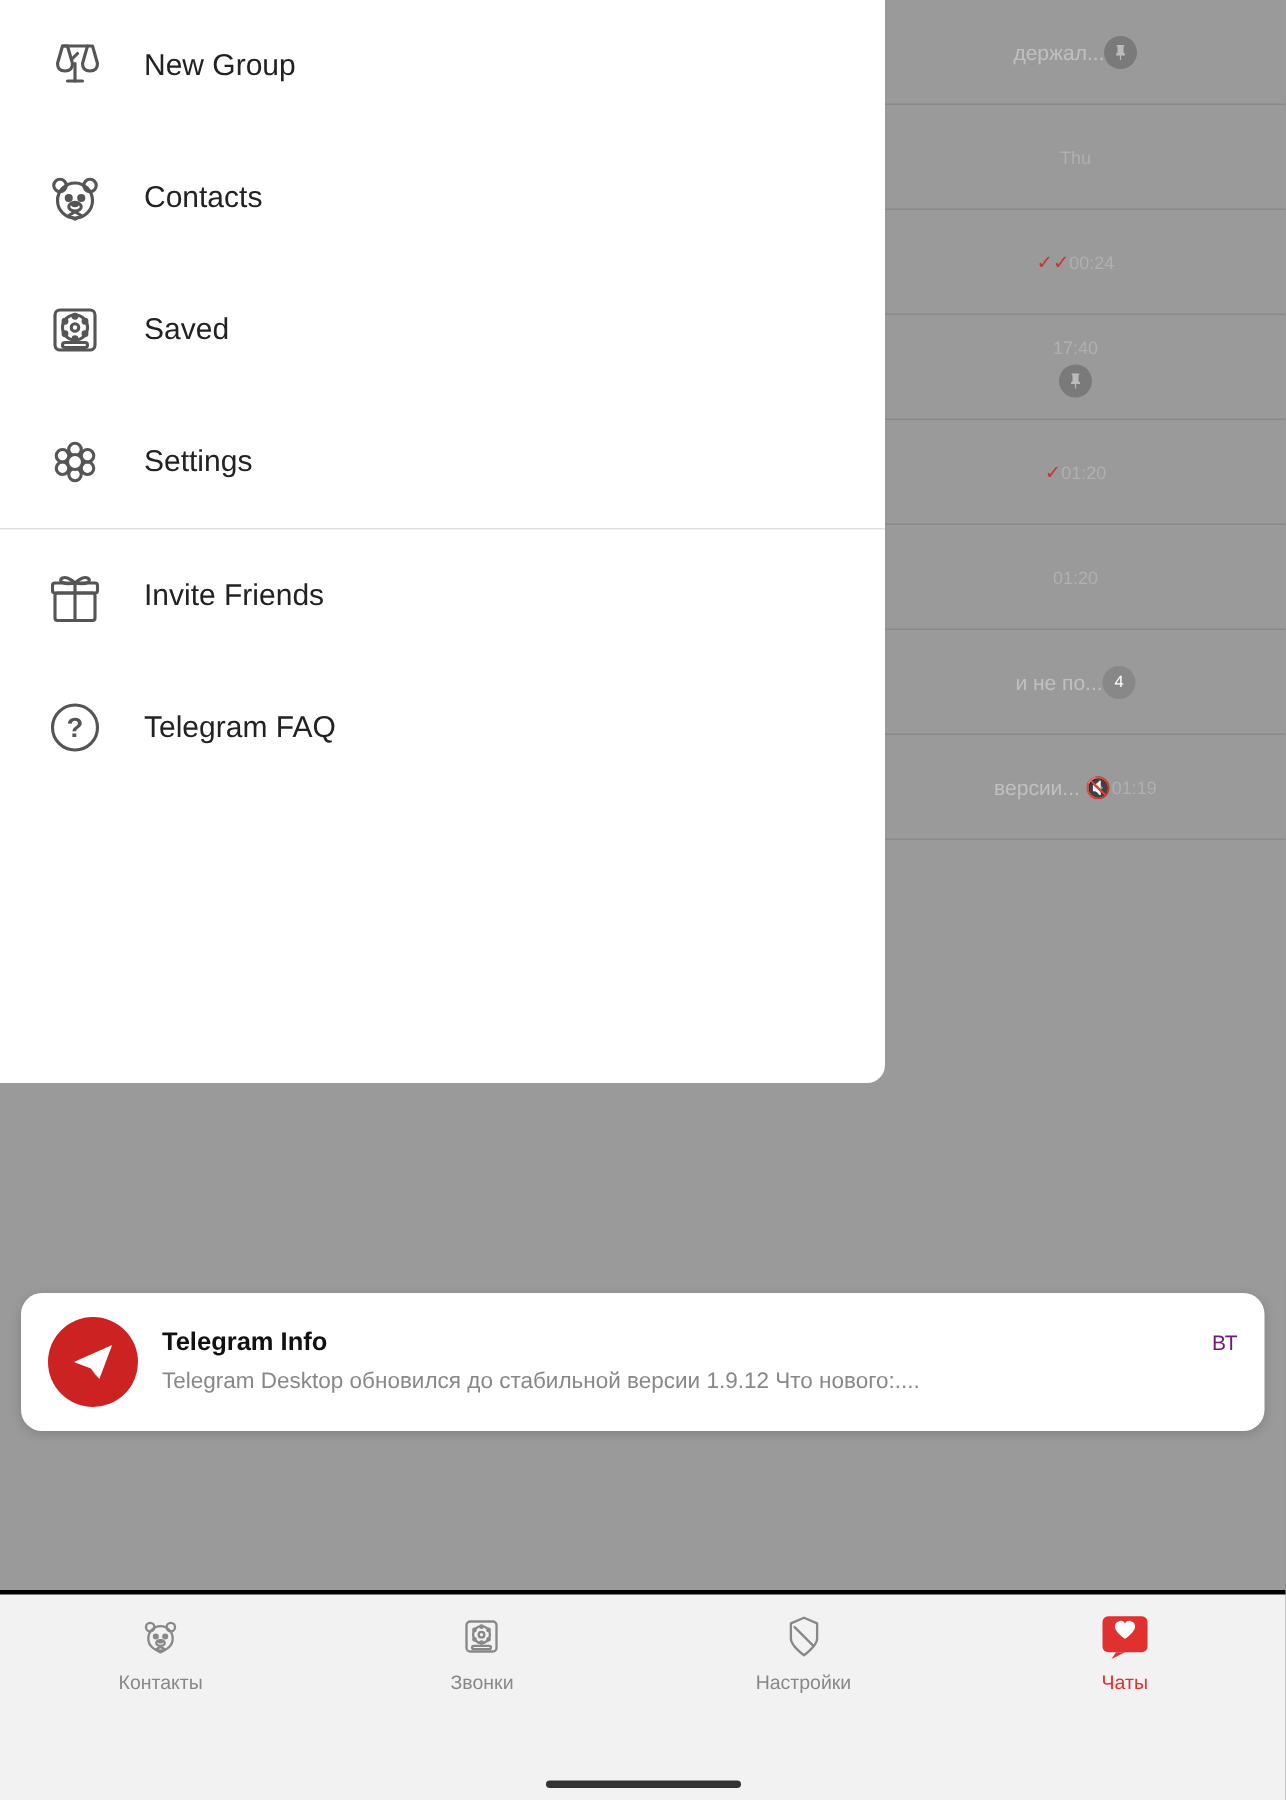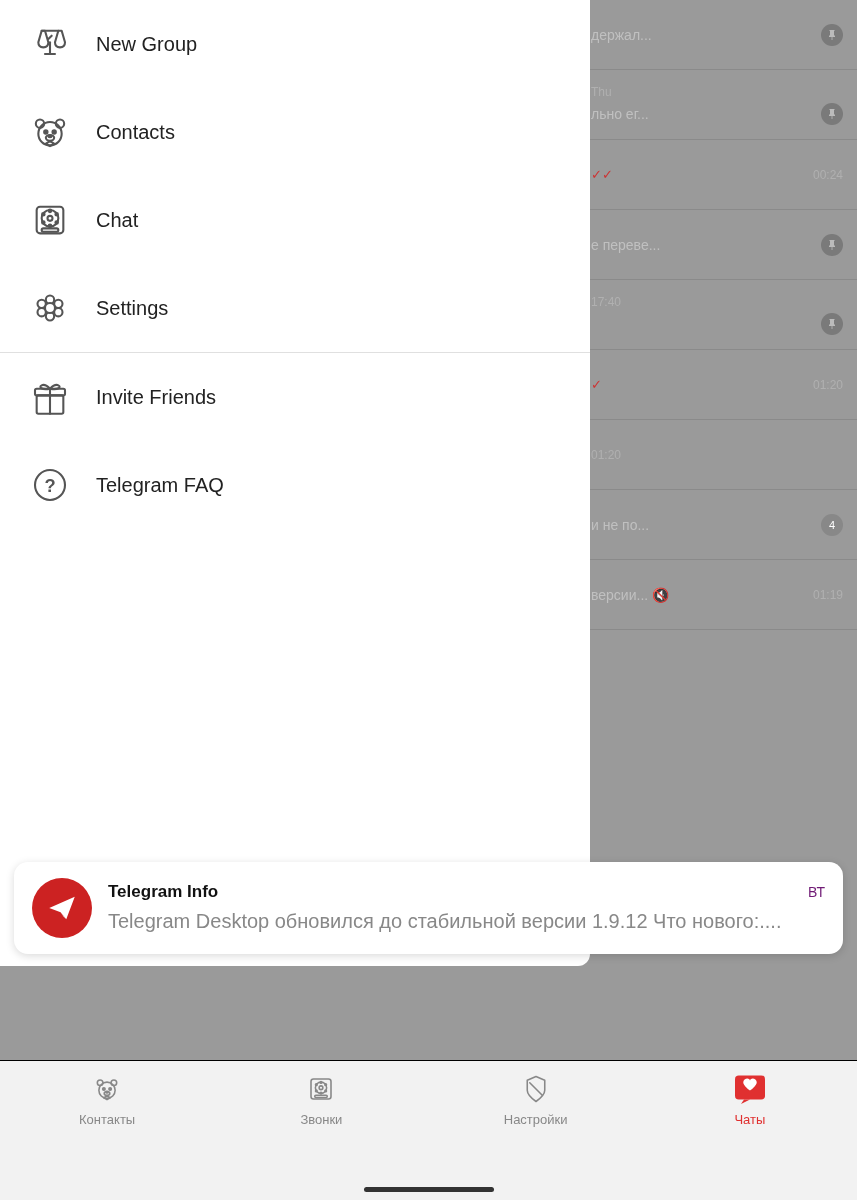--- a/index.html
+++ b/index.html
@@ -31,20 +31,21 @@
     }
 
     .bg-chat-item {
       padding: 12px 14px;
       border-bottom: 1px solid #8a8a8a;
       display: flex;
       flex-direction: column;
       gap: 4px;
       min-height: 70px;
       justify-content: center;
+      align-items: center;
     }
 
     .bg-chat-row {
       display: flex;
       justify-content: space-between;
       align-items: center;
     }
 
     .bg-chat-text {
       color: #c0c0c0;
@@ -83,21 +84,21 @@
       color: #cc3333;
       font-size: 13px;
     }
 
     
     .menu-overlay {
       position: absolute;
       top: 0;
       left: 0;
       width: 590px;
-      height: 966px;
+      height: 722px;
       background: #ffffff;
       border-radius: 0 0 12px 0;
       z-index: 10;
     }
 
     .menu-item {
       display: flex;
       align-items: center;
       padding: 0 24px;
       height: 88px;
@@ -181,34 +182,34 @@
       font-weight: 700;
       color: #111;
     }
 
     .notif-time {
       font-size: 14px;
       color: #701a75;
     }
 
     .notif-body {
-      font-size: 20px;
+      font-size: 15px;
       color: #888;
       line-height: 1.4;
     }
 
     
     .tab-bar {
       position: absolute;
       bottom: 0;
       left: 0;
       right: 0;
       height: 140px;
       background: #f2f2f2;
-      border-top: 1px solid #000000;
+      border-top: 3px solid #000000;
       display: flex;
       align-items: flex-start;
       padding-top: 10px;
       z-index: 30;
     }
 
     .tab-item {
       flex: 1;
       display: flex;
       flex-direction: column;
@@ -261,47 +262,29 @@
               <path d="M16 12V4h1V2H7v2h1v8l-2 2v2h5.2v6h1.6v-6H18v-2l-2-2z"></path>
             </svg>
         </div>
       </div>
     </div>
 
     <div class="bg-chat-item">
       <div class="bg-chat-row">
         <span class="bg-chat-meta">Thu</span>
       </div>
-      <div class="bg-chat-row">
-        <span class="bg-chat-text">льно ег...</span>
-        <div class="bg-chat-pin">
-          <svg width="12" height="12" viewBox="0 0 24 24" fill="#bbb">
-              <path d="M16 12V4h1V2H7v2h1v8l-2 2v2h5.2v6h1.6v-6H18v-2l-2-2z"></path>
-            </svg>
-        </div>
-      </div>
     </div>
 
     <div class="bg-chat-item">
       <div class="bg-chat-row">
         <span class="checkmark-red">✓✓</span>
         <span class="bg-chat-meta">00:24</span>
       </div>
     </div>
 
-    <div class="bg-chat-item">
-      <div class="bg-chat-row">
-        <span class="bg-chat-text">е переве...</span>
-        <div class="bg-chat-pin">
-          <svg width="12" height="12" viewBox="0 0 24 24" fill="#bbb">
-              <path d="M16 12V4h1V2H7v2h1v8l-2 2v2h5.2v6h1.6v-6H18v-2l-2-2z"></path>
-            </svg>
-        </div>
-      </div>
-    </div>
 
     <div class="bg-chat-item">
       <div class="bg-chat-row">
         <span class="bg-chat-meta">17:40</span>
       </div>
       <div class="bg-chat-row">
         <span class="bg-chat-text"></span>
         <div class="bg-chat-pin">
           <svg width="12" height="12" viewBox="0 0 24 24" fill="#bbb">
               <path d="M16 12V4h1V2H7v2h1v8l-2 2v2h5.2v6h1.6v-6H18v-2l-2-2z"></path>
@@ -392,21 +375,21 @@
         <circle cx="24" cy="13" r="1.5" fill="#555"></circle>
         <circle cx="32" cy="17" r="1.5" fill="#555"></circle>
         <circle cx="32" cy="27" r="1.5" fill="#555"></circle>
         <circle cx="24" cy="31" r="1.5" fill="#555"></circle>
         <circle cx="16" cy="27" r="1.5" fill="#555"></circle>
         <circle cx="16" cy="17" r="1.5" fill="#555"></circle>
 
         <rect x="14" y="34" width="20" height="4" rx="2" stroke="#555"></rect>
       </svg>
     </div>
-    <span class="menu-label">Chat</span>
+    <span class="menu-label">Saved</span>
   </div>
 
 
   <div class="menu-item">
     <div class="menu-icon">
       <svg viewBox="0 0 48 48" fill="none" stroke="#555" stroke-width="2.5" stroke-linecap="round" stroke-linejoin="round">
 
         <circle cx="24" cy="14" r="5" stroke="#555"></circle>
         <circle cx="34" cy="19" r="5" stroke="#555"></circle>
         <circle cx="34" cy="29" r="5" stroke="#555"></circle>

